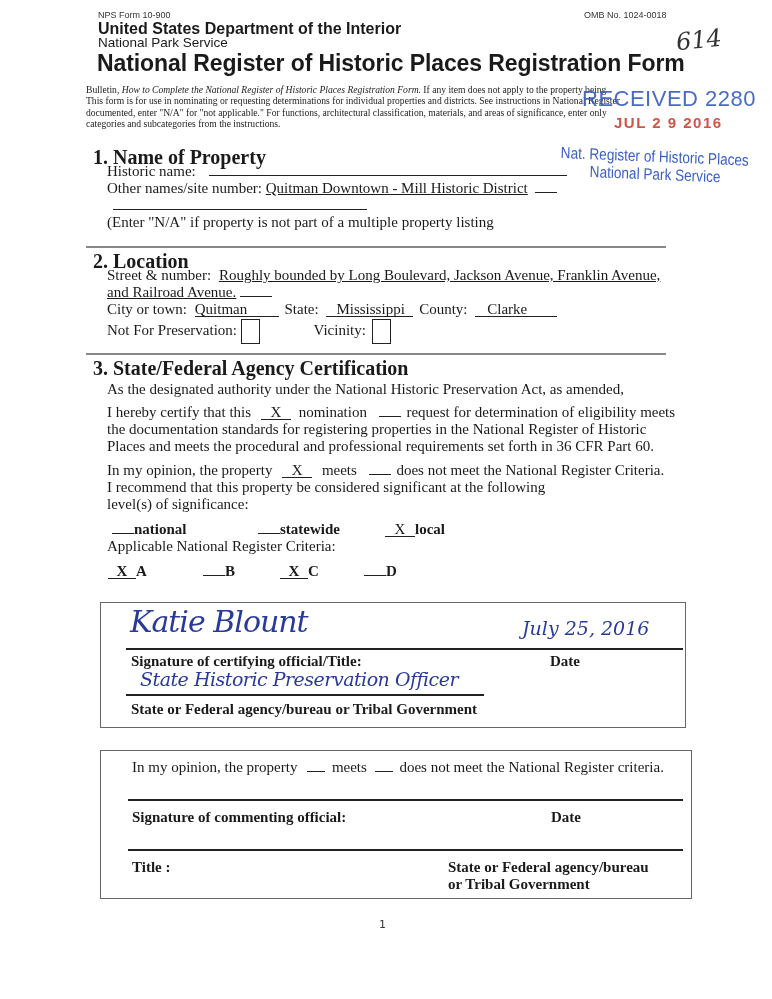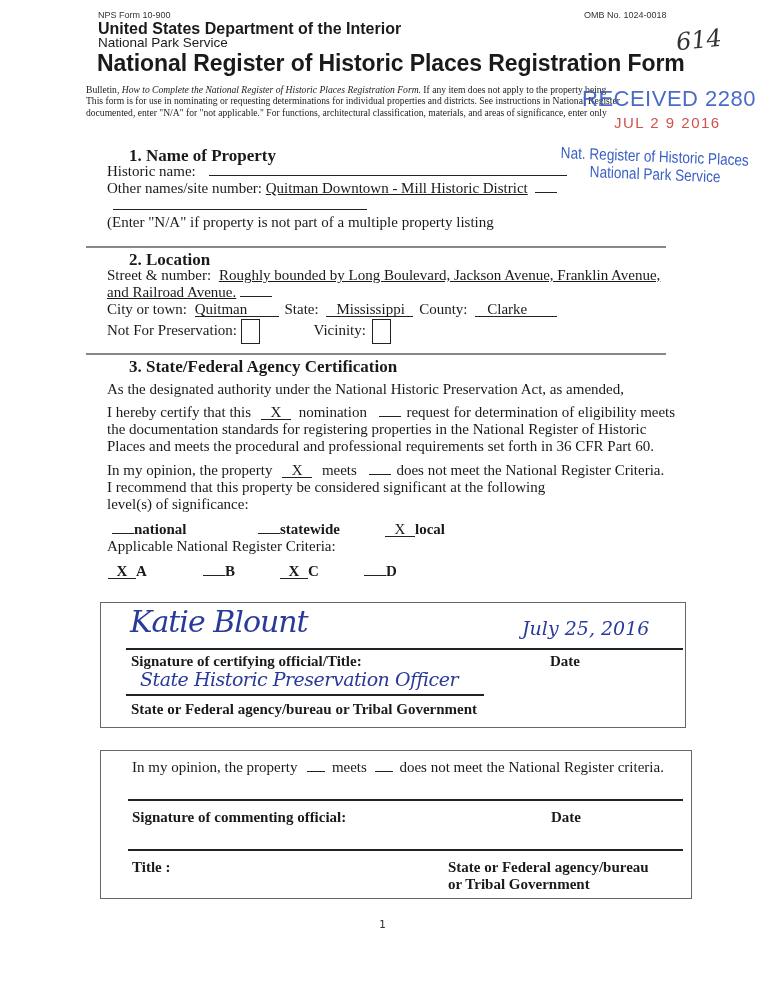--- a/index.html
+++ b/index.html
@@ -7,47 +7,48 @@
     body { position: relative; font-family: "Liberation Serif", serif; color: #1a1a1a; }
     .abs { position: absolute; }
     .sans { font-family: "Liberation Sans", sans-serif; padding-left: 12px; }
     .serif { font-family: "Liberation Serif", serif; }
     .hdr-small { font-size: 9px; color: #333; }
     .hdr-bold { font-size: 16px; font-weight: bold; }
     .hdr-normal { font-size: 13.5px; }
     .hdr-title { font-size: 23px; font-weight: bold; letter-spacing: -0.1px; }
     .intro { font-size: 9.6px; line-height: 11.3px; width: 600px; color: #222; }
     .intro i { font-style: italic; }
-    .sec-title { font-size: 17px; font-weight: bold; margin-left: 36px; }
+    .sec-title { font-size: 20px; font-weight: bold; }
     .line { font-size: 15px; line-height: 17px; white-space: nowrap; }
     .u { text-decoration: underline; }
     .blank { display: inline-block; border-bottom: 1.3px solid #222; height: 12px; vertical-align: baseline; }
     .rule { position: absolute; height: 1.5px; background: #888; }
     .chk { display: inline-block; width: 19px; height: 25px; border: 1.2px solid #222; vertical-align: -9px; }
     .bold { font-weight: bold; }
     .box { position: absolute; border: 1.3px solid #666; }
     .hand { font-family: "DejaVu Serif", serif; font-style: italic; color: #2a3a9a; }
     .stamp-blue { color: #3a5fc4; font-family: "Liberation Sans", sans-serif; }
-    .stamp-red { color: #d0534a; font-family: "Liberation Sans", sans-serif; }
+    .stamp-red { color: #d0534a; font-family: "Liberation Sans", sans-serif; font-weight: bold; }
     .blackline { position: absolute; height: 2px; background: #222; }
   </style>
 </head>
 <body>
 
 <div class="abs sans hdr-small" style="left:86px;top:10px;">NPS Form 10-900</div>
 <div class="abs sans hdr-small" style="left:572px;top:10px;">OMB No. 1024-0018</div>
 <div class="abs sans hdr-bold" style="left:86px;top:20px;">United States Department of the Interior</div>
 <div class="abs sans hdr-normal" style="left:86px;top:35px;">National Park Service</div>
 <div class="abs sans hdr-title" style="left:85px;top:50px;">National Register of Historic Places Registration Form</div>
 <div class="abs hand" style="left:676px;top:26px;font-size:24px;color:#333;transform:rotate(-6deg);">614</div>
 
 <div class="abs serif intro" style="left:86px;top:84px;">
   <div><span>Bulletin, </span><i>How to Complete the National Register of Historic Places Registration Form.</i><span>  If any item does not apply to the property being</span></div>
   <div><span>This form is for use in nominating or requesting determinations for individual properties and districts.  See instructions in National Register</span></div>
   <div>documented, enter "N/A" for "not applicable."  For functions, architectural classification, materials, and areas of significance, enter only</div>
+  <div>categories and subcategories from the instructions.</div>
 </div>
 
 <div class="abs stamp-blue" style="left:582px;top:86px;font-size:22px;letter-spacing:0.5px;opacity:0.92;">RECEIVED 2280</div>
 <div class="abs stamp-red" style="left:614px;top:114px;font-size:15px;letter-spacing:1.5px;">JUL 2 9 2016</div>
 <div class="abs stamp-blue" style="left:561px;top:144px;font-size:16px;transform:scaleX(0.85) rotate(2deg);transform-origin:left top;white-space:nowrap;">Nat. Register of Historic Places</div>
 <div class="abs stamp-blue" style="left:590px;top:163px;font-size:16px;transform:scaleX(0.85) rotate(2deg);transform-origin:left top;white-space:nowrap;">National Park Service</div>
 
 <div class="abs sec-title" style="left:93px;top:146px;">1. Name of Property</div>
 <div class="abs line" style="left:107px;top:163px;">
   <span>Historic name:</span>

